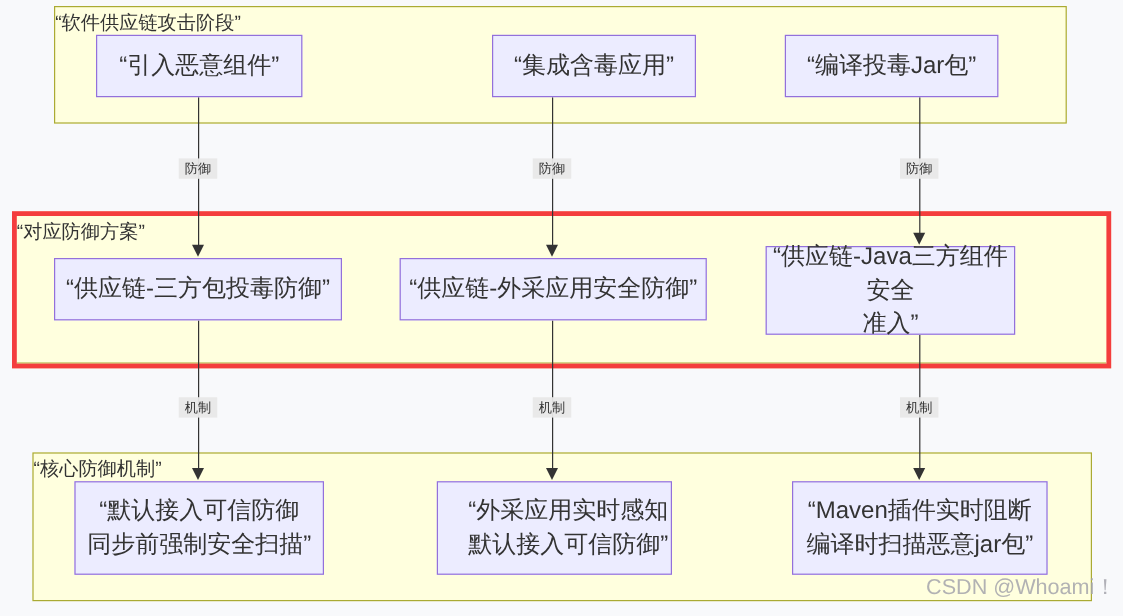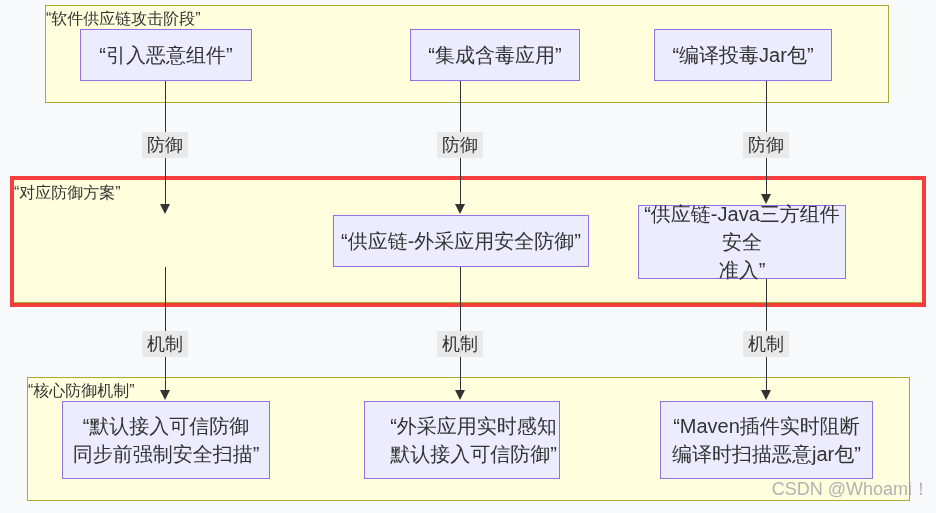--- a/index.html
+++ b/index.html
@@ -53,21 +53,21 @@
   }
   #ar1a{left:160px;top:204px;}
   #ar2a{left:455px;top:204px;}
   #ar3a{left:761px;top:194px;}
   #ar1b{left:160px;top:390px;}
   #ar2b{left:455px;top:390px;}
   #ar3b{left:761px;top:390px;}
 
   .elabel{
     position:absolute;transform:translateX(-50%);
-    background:rgba(232,232,232,0.95);padding:1px 5px;font-size:18px;color:#333;
+    background:rgba(232,232,232,0.95);padding:1px 5px;font-size:11px;color:#333;
   }
   #el1{left:165px;top:132px;}
   #el2{left:460px;top:132px;}
   #el3{left:766px;top:132px;}
   #el4{left:165px;top:331px;}
   #el5{left:460px;top:331px;}
   #el6{left:766px;top:331px;}
 
   .watermark{
     position:absolute;right:6px;bottom:12px;font-size:18px;
@@ -107,20 +107,21 @@
   <div class="elabel" id="el2">防御</div>
   <div class="elabel" id="el3">防御</div>
   <div class="elabel" id="el4">机制</div>
   <div class="elabel" id="el5">机制</div>
   <div class="elabel" id="el6">机制</div>
 
   <div class="node" id="n-a1">“引入恶意组件”</div>
   <div class="node" id="n-a2">“集成含毒应用”</div>
   <div class="node" id="n-a3">“编译投毒Jar包”</div>
 
+  <div class="node" id="n-d1">“供应链-三方包投毒防御”</div>
   <div class="node" id="n-d2">“供应链-外采应用安全防御”</div>
   <div class="node" id="n-d3">“供应链-Java三方组件安全
 准入”</div>
 
   <div class="node" id="n-m1">“默认接入可信防御
 同步前强制安全扫描”</div>
   <div class="node" id="n-m2">“外采应用实时感知
 默认接入可信防御”</div>
   <div class="node" id="n-m3">“Maven插件实时阻断
 编译时扫描恶意jar包”</div>

